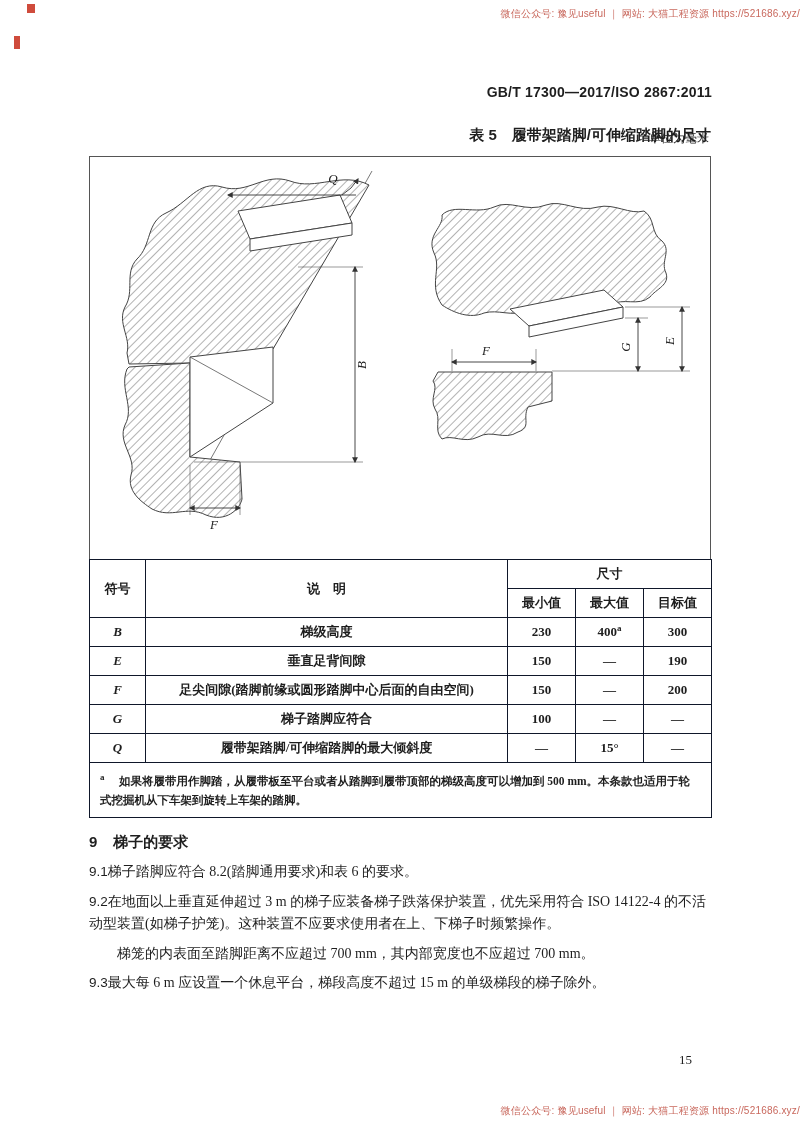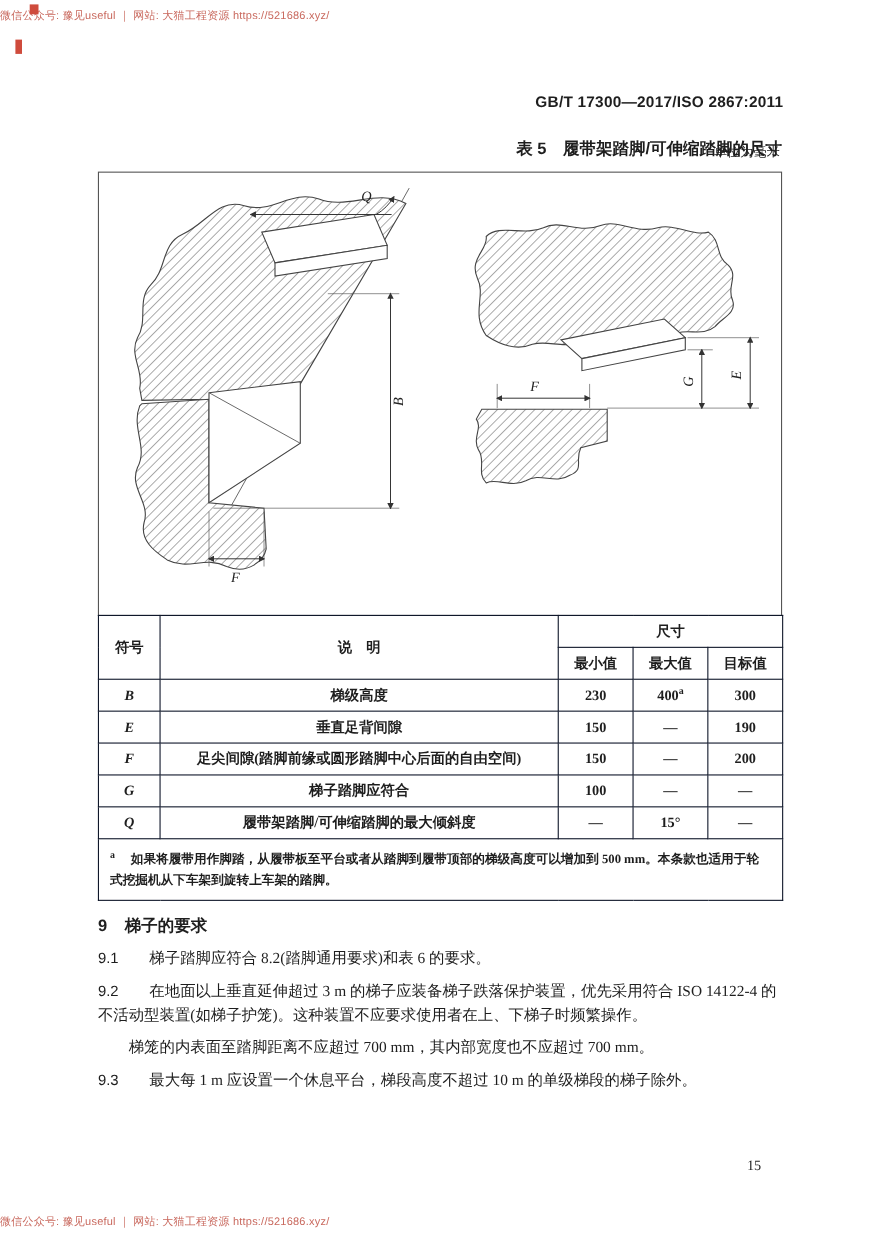--- a/index.html
+++ b/index.html
@@ -1,20 +1,20 @@
 <!DOCTYPE html>
 <html><head>
 <meta charset="utf-8">
 <style>
   *{box-sizing:border-box;margin:0;padding:0}
   html,body{background:#ffffff}
   body{width:800px;height:1132px;position:relative;font-family:"Liberation Serif",serif;color:#1e1e1e}
   .page{position:absolute;inset:0;background:#fff;overflow:hidden}
 
-  .watermark{position:absolute;left:0;right:0;text-align:left;font-size:10px;
+  .watermark{position:absolute;left:0;right:0;text-align:right;font-size:10px;
              font-family:"Liberation Sans",sans-serif;color:#c9695e;letter-spacing:.2px}
   .wm-top{top:7px}
   .wm-bottom{bottom:14px}
   .red-mark{position:absolute;background:#cf4b3c}
   .rm1{left:27px;top:4px;width:8px;height:9px}
   .rm2{left:14px;top:36px;width:6px;height:13px}
 
   .doc-number{position:absolute;top:84px;right:88px;font-family:"Liberation Sans",sans-serif;
               font-weight:bold;font-size:14px;letter-spacing:.2px}
 
@@ -39,21 +39,21 @@
   .t5 col.c-desc{width:362px}
   .t5 col.c-val{width:68px}
   .t5 td.sym{font-style:italic}
   .t5 tr.footnote td{text-align:left;font-size:11.5px;line-height:1.65;padding:7px 10px}
   .t5 sup{font-size:9px}
 
   .section9{position:absolute;left:89px;top:830px;width:624px;font-size:14px;line-height:1.55}
   .s9-heading{font-family:"Liberation Sans",sans-serif;font-weight:bold;font-size:15px;margin-bottom:1px}
   .s9-heading .hnum{margin-right:16px}
   .clause{margin:8px 0}
-  .cnum{font-family:"Liberation Sans",sans-serif;font-size:13.5px;margin-right:28px}
+  .cnum{font-family:"Liberation Sans",sans-serif;font-size:13.5px;margin-right:0}
   .clause.cont{text-indent:2em}
 
   .page-num{position:absolute;right:108px;top:1052px;font-size:13px}
 </style>
 </head>
 <body>
 
 <div class="page">
 
   <div class="watermark wm-top">微信公众号: 豫见useful ｜ 网站: 大猫工程资源 https://521686.xyz/</div>
@@ -195,20 +195,20 @@
   </div>
 
   <div class="section9">
     <div class="s9-heading">
       <span class="hnum">9</span><span>梯子的要求</span>
     </div>
     <div>
         <p class="clause"><span class="cnum">9.1</span><span>梯子踏脚应符合 8.2(踏脚通用要求)和表 6 的要求。</span></p>
         <p class="clause"><span class="cnum">9.2</span><span>在地面以上垂直延伸超过 3 m 的梯子应装备梯子跌落保护装置，优先采用符合 ISO 14122-4 的不活动型装置(如梯子护笼)。这种装置不应要求使用者在上、下梯子时频繁操作。</span></p>
         <p class="clause cont"><span>梯笼的内表面至踏脚距离不应超过 700 mm，其内部宽度也不应超过 700 mm。</span></p>
-        <p class="clause"><span class="cnum">9.3</span><span>最大每 1 m 应设置一个休息平台，梯段高度不超过 10 m 的单级梯段的梯子除外。</span></p>
+        <p class="clause"><span class="cnum">9.3</span><span>最大每 6 m 应设置一个休息平台，梯段高度不超过 15 m 的单级梯段的梯子除外。</span></p>
       </div>
   </div>
 
   <div class="page-num">15</div>
 
   <div class="watermark wm-bottom">微信公众号: 豫见useful ｜ 网站: 大猫工程资源 https://521686.xyz/</div>
 </div>
 
 </body></html>

